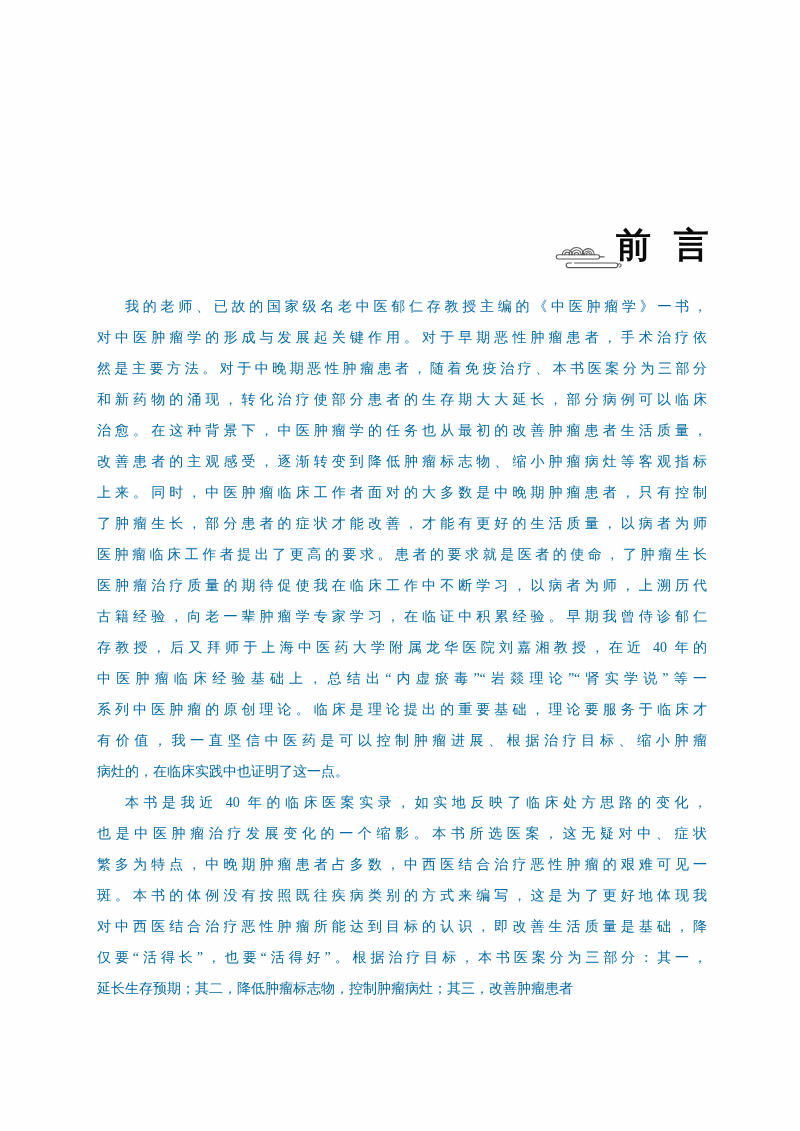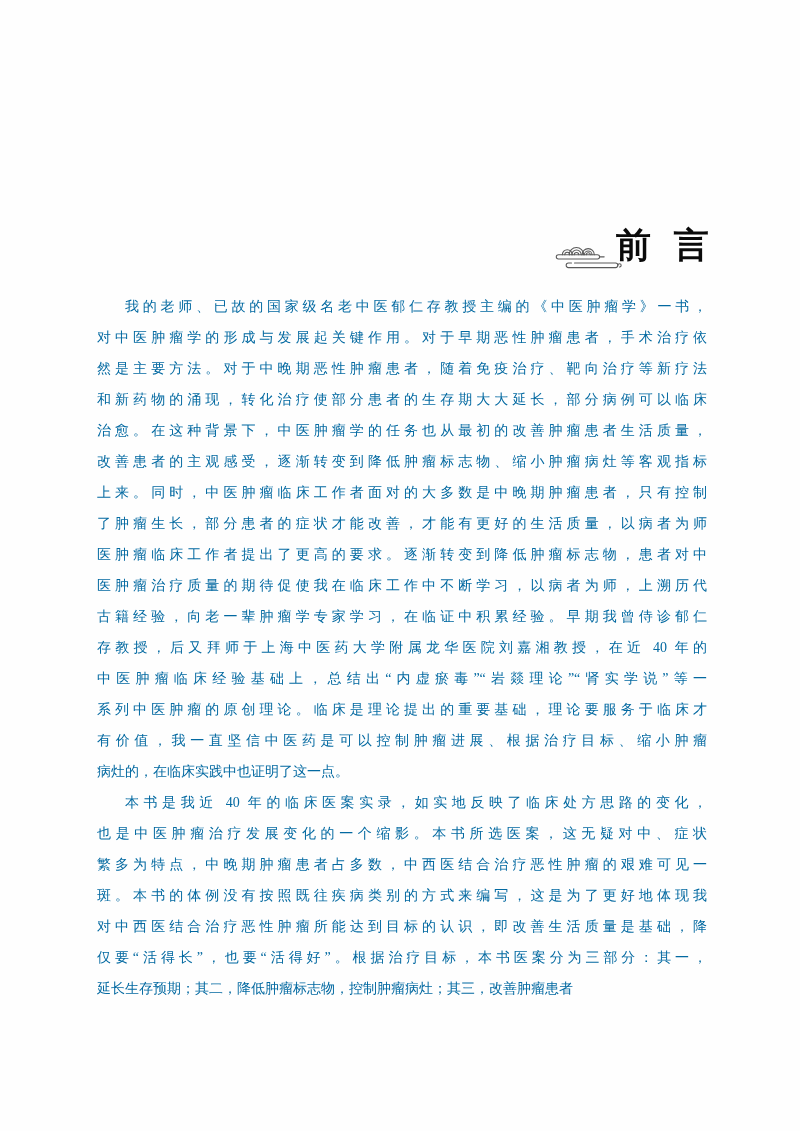--- a/index.html
+++ b/index.html
@@ -90,27 +90,27 @@
         <path d="M84 37 a2.2 2.2 0 1 1 4.4 0 a2.2 2.2 0 0 1 -2.2 2.2"></path>
       </g>
     </svg>
     <div class="page-title">前 言</div>
   </div>
 
   <div class="body-text">
       <div class="para">
         <div class="line first">我的老师、已故的国家级名老中医郁仁存教授主编的《中医肿瘤学》一书，</div>
         <div class="line">对中医肿瘤学的形成与发展起关键作用。对于早期恶性肿瘤患者，手术治疗依</div>
-        <div class="line">然是主要方法。对于中晚期恶性肿瘤患者，随着免疫治疗、靶向治疗等新疗法</div>
+        <div class="line">然是主要方法。对于中晚期恶性肿瘤患者，随着免疫治疗、本书医案分为三部分</div>
         <div class="line">和新药物的涌现，转化治疗使部分患者的生存期大大延长，部分病例可以临床</div>
         <div class="line">治愈。在这种背景下，中医肿瘤学的任务也从最初的改善肿瘤患者生活质量，</div>
         <div class="line">改善患者的主观感受，逐渐转变到降低肿瘤标志物、缩小肿瘤病灶等客观指标</div>
         <div class="line">上来。同时，中医肿瘤临床工作者面对的大多数是中晚期肿瘤患者，只有控制</div>
         <div class="line">了肿瘤生长，部分患者的症状才能改善，才能有更好的生活质量，以病者为师</div>
-        <div class="line">医肿瘤临床工作者提出了更高的要求。逐渐转变到降低肿瘤标志物，患者对中</div>
+        <div class="line">医肿瘤临床工作者提出了更高的要求。患者的要求就是医者的使命，了肿瘤生长</div>
         <div class="line">医肿瘤治疗质量的期待促使我在临床工作中不断学习，以病者为师，上溯历代</div>
         <div class="line">古籍经验，向老一辈肿瘤学专家学习，在临证中积累经验。早期我曾侍诊郁仁</div>
         <div class="line">存教授，后又拜师于上海中医药大学附属龙华医院刘嘉湘教授，在近 40 年的</div>
         <div class="line">中医肿瘤临床经验基础上，总结出“内虚瘀毒”“岩燚理论”“肾实学说”等一</div>
         <div class="line">系列中医肿瘤的原创理论。临床是理论提出的重要基础，理论要服务于临床才</div>
         <div class="line">有价值，我一直坚信中医药是可以控制肿瘤进展、根据治疗目标、缩小肿瘤</div>
         <div class="line last">病灶的，在临床实践中也证明了这一点。</div>
       </div>
       <div class="para">
         <div class="line first">本书是我近 40 年的临床医案实录，如实地反映了临床处方思路的变化，</div>

